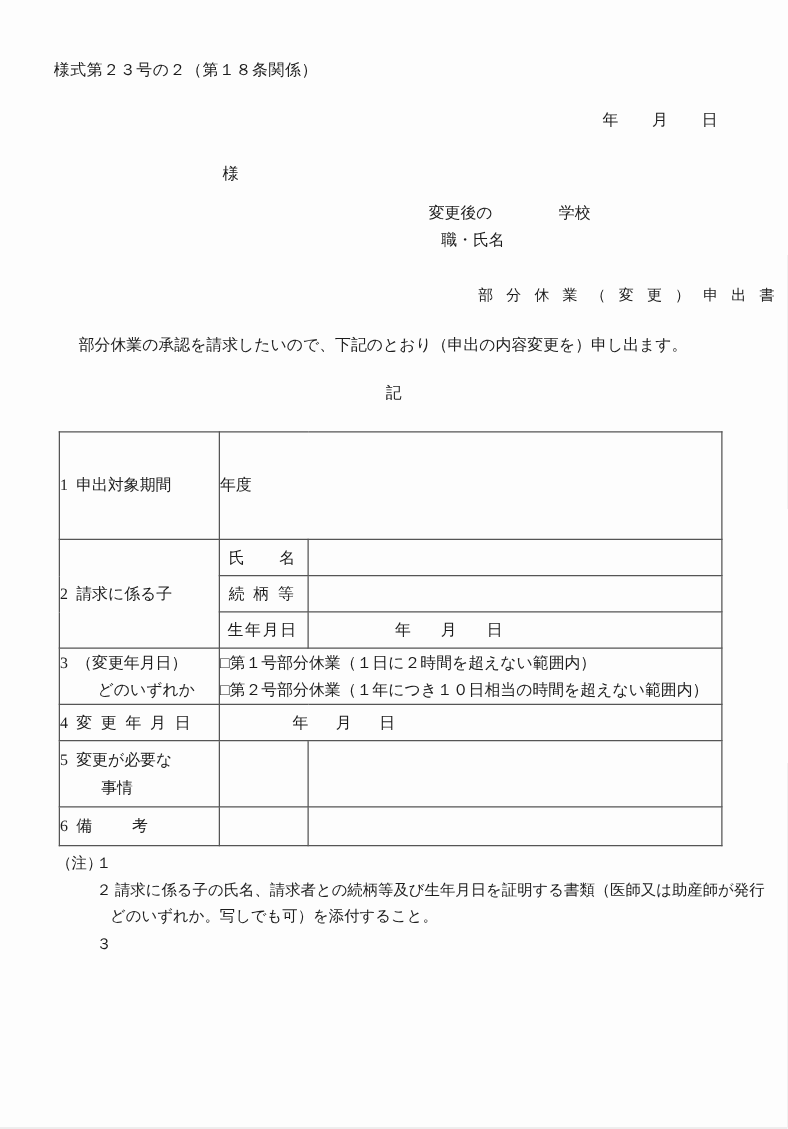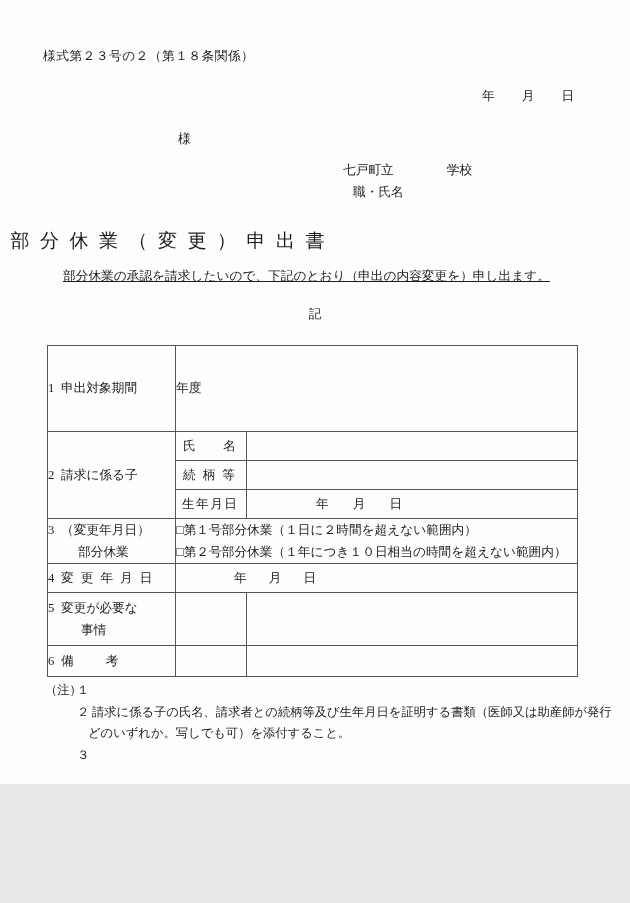--- a/index.html
+++ b/index.html
@@ -1,36 +1,36 @@
 <!DOCTYPE html>
 <html><head>
 <meta charset="utf-8">
 <style>
   * { margin:0; padding:0; box-sizing:border-box; }
   html,body { background:#e8e8e8; }
   .page {
     position:relative;
-    width:630px; height:784px;
+    width:630px; height:902px;
     background:#fdfdfd;
     color:#1c1c1c;
     font-family:"Liberation Serif","DejaVu Serif",serif;
     font-size:12.7px;
     overflow:hidden;
     margin:0 auto;
   }
   .abs { position:absolute; }
   .form-code { left:43px; top:48px; letter-spacing:0.5px; }
   .top-date { left:482px; top:88px; display:flex; gap:27px; }
   .addressee { left:178px; top:130px; font-size:13px; }
   .school-line { left:343px; top:162px; display:flex; }
   .school-gap { display:inline-block; width:53px; }
   .signer { left:353px; top:184px; }
-  .doc-title { left:0; top:228px; width:100%; text-align:left;
-               font-size:19px; letter-spacing:10.5px; text-indent:10.5px; }
-  .statement { left:63px; top:268px; white-space:nowrap;text-decoration:underline; }
+  .doc-title { left:0; top:228px; width:100%; text-align:right;
+               font-size:12px; letter-spacing:10.5px; text-indent:10.5px; }
+  .statement { left:63px; top:268px; white-space:nowrap; }
   .record-mark { left:0; top:306px; width:100%; text-align:center; }
 
   table.form-table {
     position:absolute; left:47px; top:345px;
     width:530px; border-collapse:collapse; table-layout:fixed;
   }
   .form-table td {
     border:1px solid #555; font-size:12.7px; padding:0;
     vertical-align:middle; overflow:hidden;
   }
@@ -66,21 +66,21 @@
 
   <div class="abs top-date">
     <span>年</span>
     <span>月</span>
     <span>日</span>
   </div>
 
   <div class="abs addressee">様</div>
 
   <div class="abs school-line">
-    <span>七戸町立</span>
+    <span>変更後の</span>
     <span class="school-gap"></span>
     <span>学校</span>
   </div>
 
   <div class="abs signer">職・氏名</div>
 
   <div class="abs doc-title">部分休業（変更）申出書</div>
 
   <div class="abs statement">部分休業の承認を請求したいので、下記のとおり（申出の内容変更を）申し出ます。</div>
 
@@ -142,21 +142,21 @@
           <span>月</span>
           <span>日</span>
         </div>
       </td>
     </tr>
 
     <tr style="height:44px">
       <td class="lbl">
         <div class="lbl-lines">
           <div><span class="rnum">3</span><span>（変更年月日）</span></div>
-          <div class="lbl-line2-r3">部分休業</div>
+          <div class="lbl-line2-r3">どのいずれか</div>
         </div>
       </td>
       <td colspan="2" class="opts">
         <div>
           <span class="cbx">□</span><span>第１号部分休業（１日に２時間を超えない範囲内）</span>
         </div>
         <div>
           <span class="cbx">□</span><span>第２号部分休業（１年につき１０日相当の時間を超えない範囲内）</span>
         </div>
       </td>

